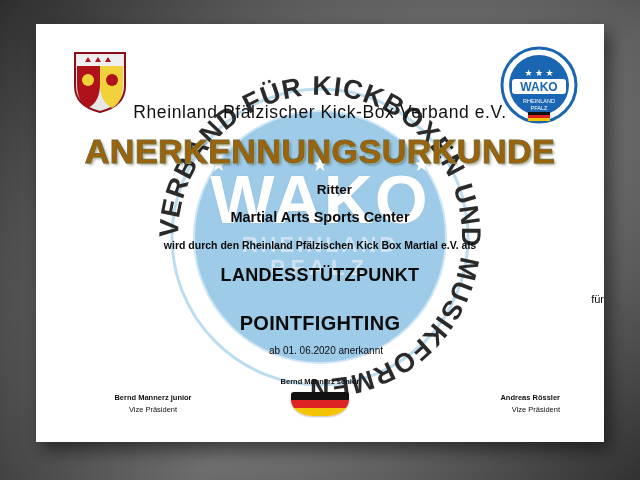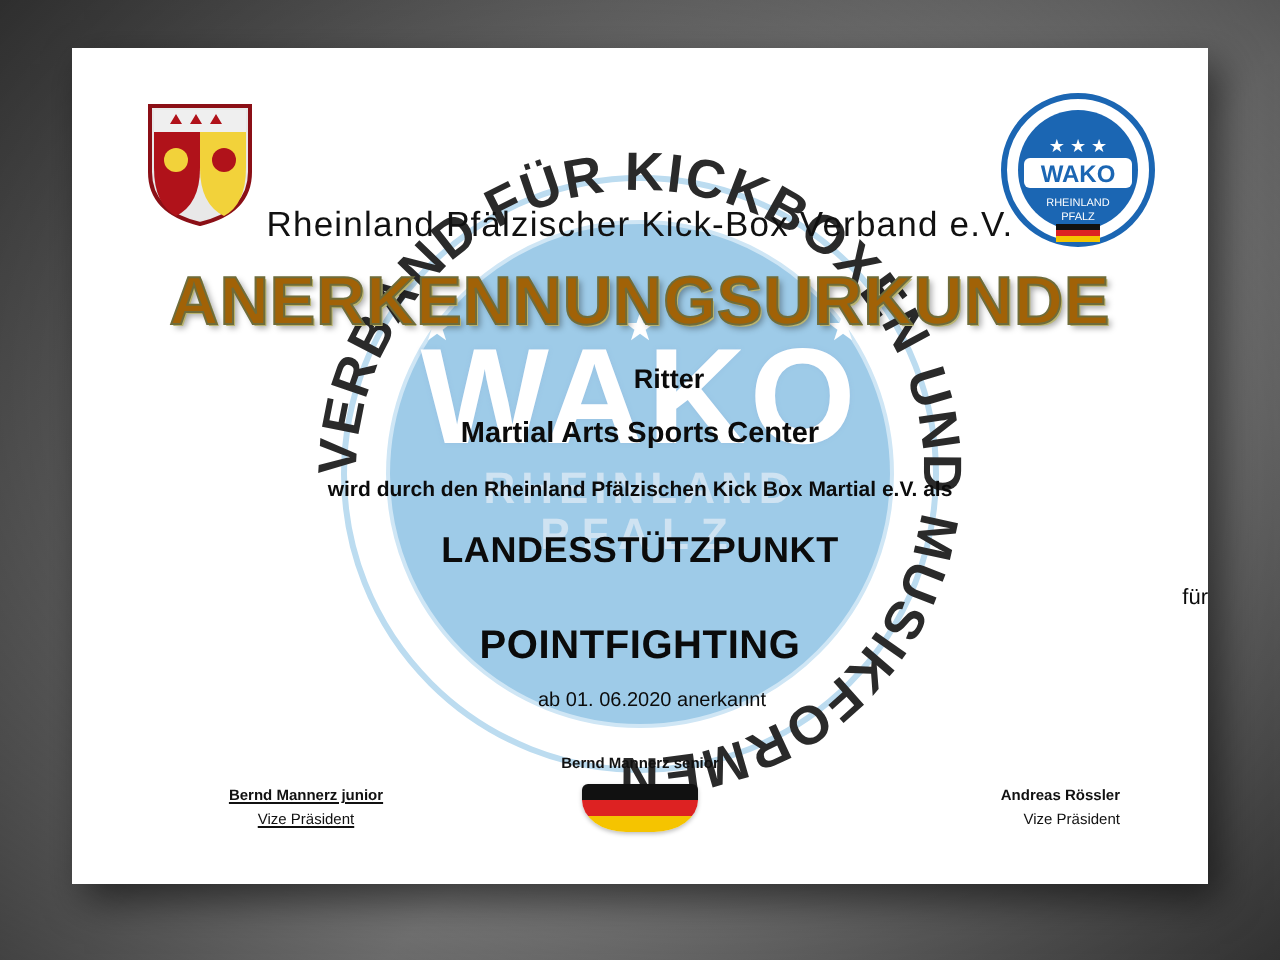--- a/index.html
+++ b/index.html
@@ -198,21 +198,21 @@
   .sig {
     position: absolute;
     bottom: 26px;
     text-align: center;
     font-size: 7.5px;
     color: #111;
     line-height: 1.6;
   }
   .sig .sig-name { font-weight: bold; }
   .sig .sig-role { font-weight: normal; }
-  .sig-left  { left: 52px;  width: 130px; text-decoration: underline; }
+  .sig-left  { left: 52px;  width: 130px; }
   .sig-center{ left: 50%; width: 130px; margin-left: -65px; }
   .sig-right { right: 44px; width: 130px; text-align: right; }
 
   .flag {
     width: 58px;
     height: 24px;
     margin: 4px auto 0;
     border-radius: 3px 3px 22px 22px / 3px 3px 16px 16px;
     overflow: hidden;
     box-shadow: 0 1px 2px rgba(0,0,0,0.25);

